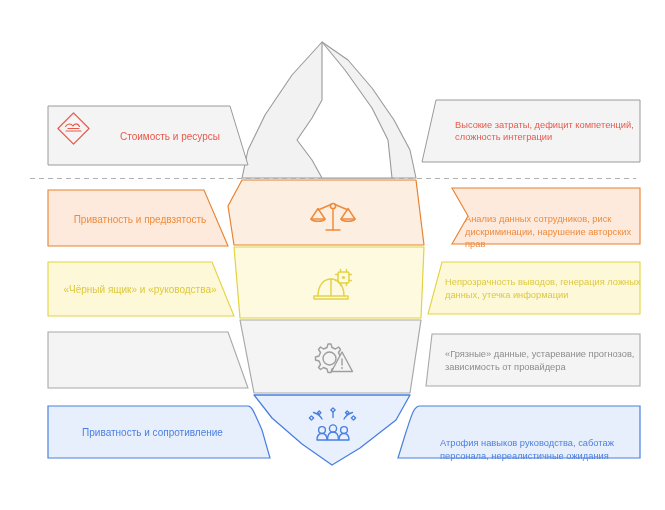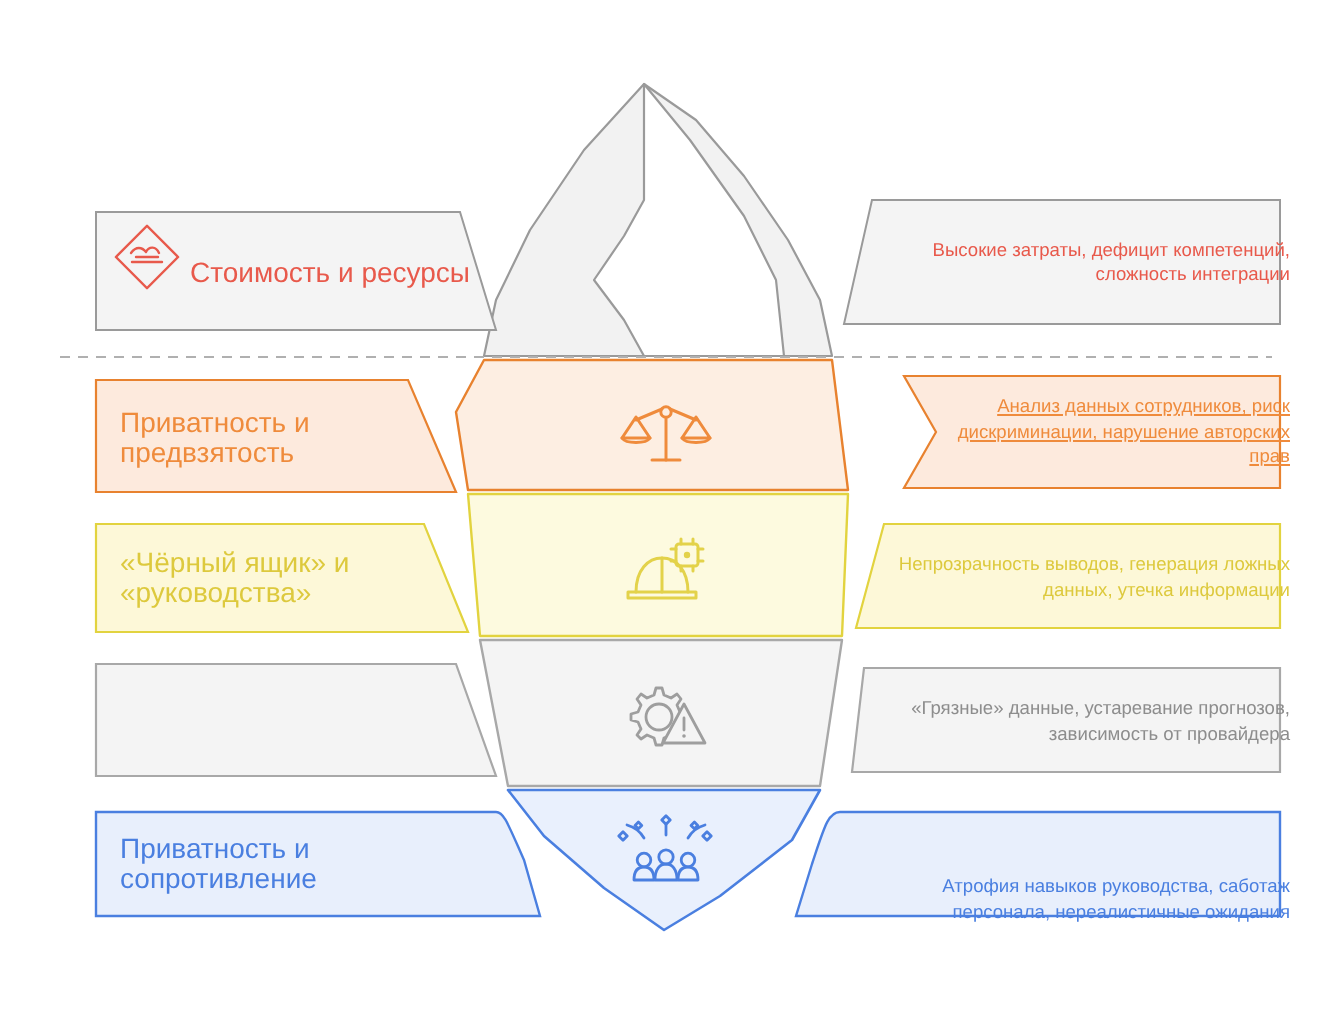--- a/index.html
+++ b/index.html
@@ -22,29 +22,29 @@
   }
   .lbl {
     position: absolute;
     display: flex;
     align-items: center;
     pointer-events: none;
   }
   .left-label {
     left: 60px;
     width: 160px;
-    justify-content: flex-start;
-    font-size: 14px;
+    justify-content: center;
+    font-size: 10px;
     line-height: 15px;
   }
   .right-label {
     right: 20px;
     width: 190px;
     justify-content: flex-end;
-    text-align: right;
+    text-align: left;
     font-size: 9.3px;
     line-height: 12.5px;
   }
   .left-label span, .right-label span { display: block; }
 </style>
 </head>
 <body>
 
 <div id="stage">
 
@@ -156,21 +156,21 @@
 
 
   <div class="lbl left-label" style="top:424px; height:16px; width:185px; color:#4a7fe0;">
     <span>Приватность и сопротивление</span>
   </div>
 
   <div class="lbl right-label" style="top:110px; height:42px; color:#e8594b;">
     <span>Высокие затраты, дефицит компетенций, сложность интеграции</span>
   </div>
 
-  <div class="lbl right-label" style="top:196px; height:40px; width:180px; color:#ef8b3c;text-decoration:underline;">
+  <div class="lbl right-label" style="top:212px; height:40px; width:180px; color:#ef8b3c;">
     <span>Анализ данных сотрудников, риск дискриминации, нарушение авторских прав</span>
   </div>
 
   <div class="lbl right-label" style="top:275px; height:27px; width:200px; color:#ddc93d;">
     <span>Непрозрачность выводов, генерация ложных данных, утечка информации</span>
   </div>
 
   <div class="lbl right-label" style="top:347px; height:27px; width:200px; color:#8d8d8d;">
     <span>«Грязные» данные, устаревание прогнозов, зависимость от провайдера</span>
   </div>

